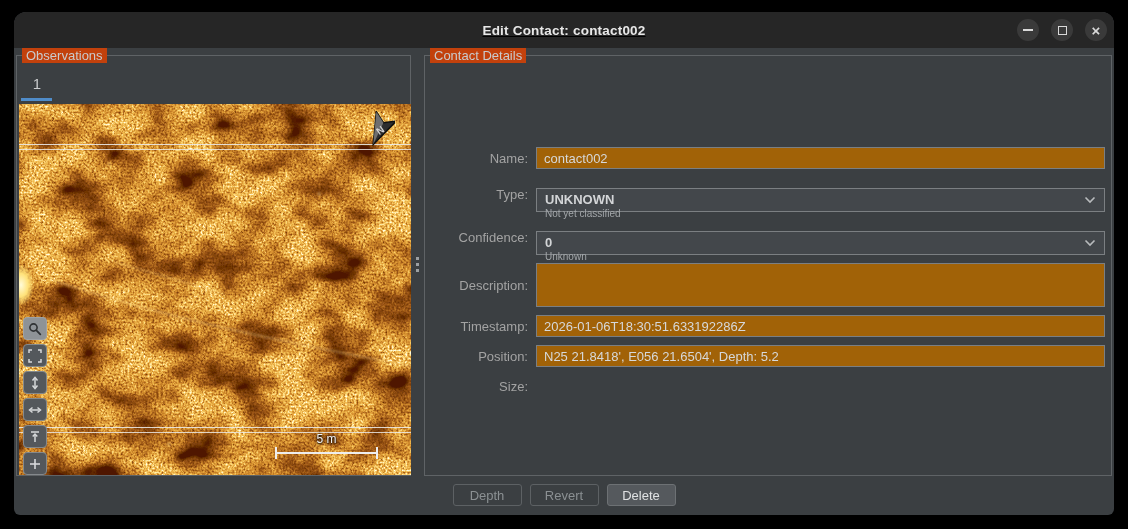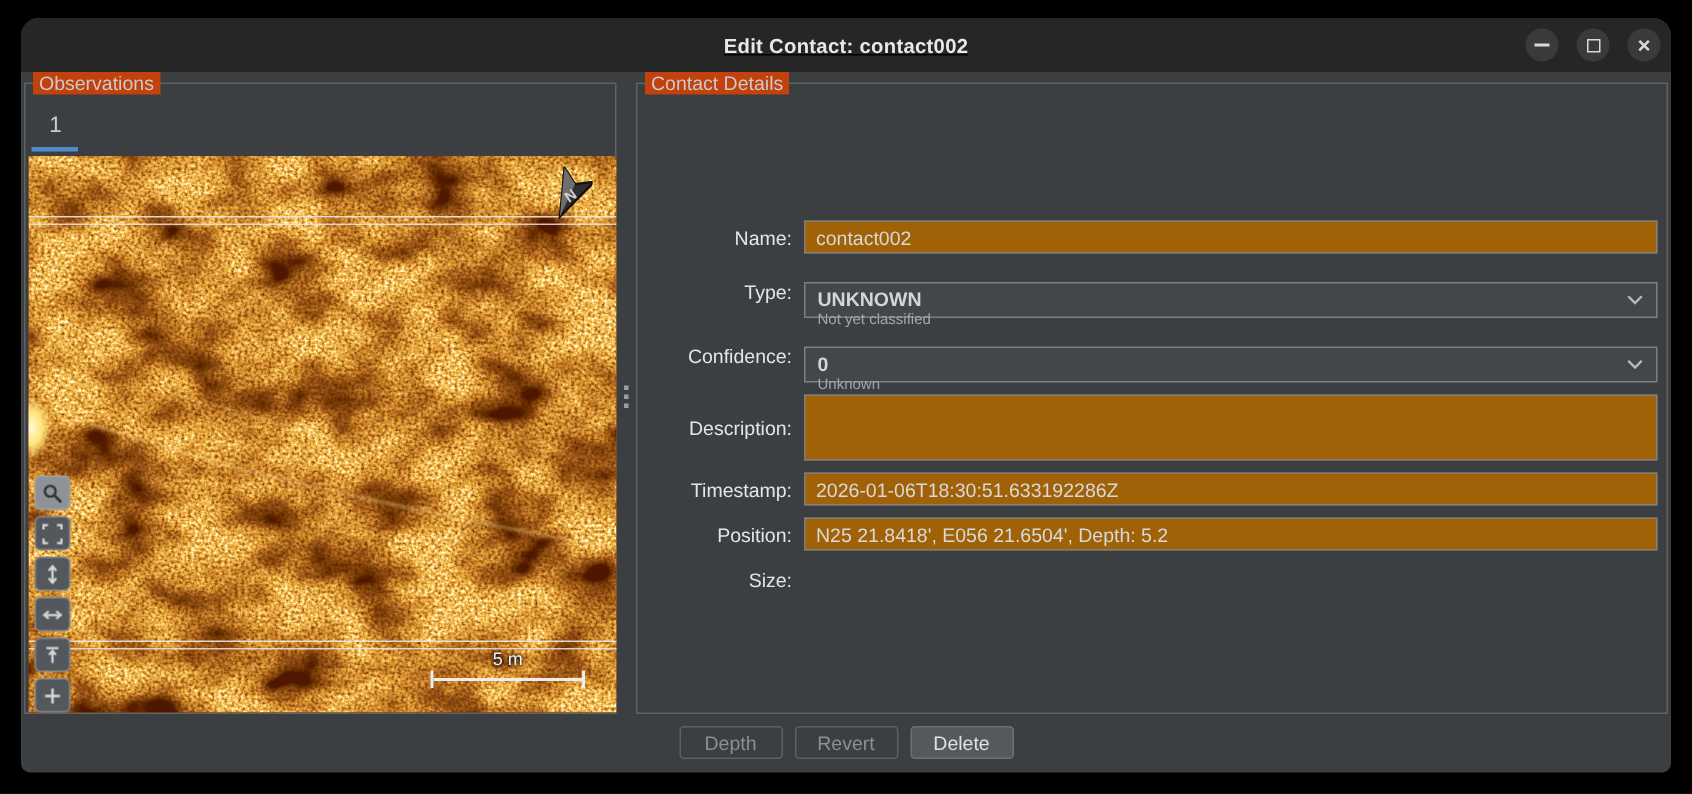--- a/index.html
+++ b/index.html
@@ -35,39 +35,39 @@
   
   .sonar { position:absolute; left:2px; top:48px; width:392px; height:371px; overflow:hidden;
            background:#8a4a10; }
   .sonar svg.tex { position:absolute; left:0; top:0; }
   .trackline { position:absolute; left:0; width:392px; height:6px;
                border-top:1.5px solid rgba(236,236,236,.88);
                border-bottom:1.5px solid rgba(236,236,236,.82); }
   .blob { position:absolute; left:-11px; top:160px; width:26px; height:42px; border-radius:50%;
           background:radial-gradient(closest-side,#fffbd8 0%,#ffe27a 55%,rgba(255,190,60,0) 100%); }
   .north { position:absolute; left:346px; top:7px; width:30px; height:38px; }
-  .scalebar { position:absolute; left:268px; top:328px; width:103px; text-align:center; }
+  .scalebar { position:absolute; left:256px; top:328px; width:103px; text-align:center; }
   .scalebar .lbl { color:#f2f2f2; font-size:12px; text-shadow:0 0 3px #000,0 1px 2px #000; }
   .scalebar .bar { margin-top:1px; height:12px; border-left:2px solid #eee; border-right:2px solid #eee;
                    position:relative; }
   .scalebar .bar::after { content:""; position:absolute; left:0; right:0; top:5px; height:2px; background:#eee; }
 
   
   .tools { position:absolute; left:4px; top:213px; display:flex; flex-direction:column; gap:4px; }
   .tool { width:24px; height:23px; border-radius:4px; background:#54585c; border:1px solid #85898c;
           display:flex; align-items:center; justify-content:center; cursor:pointer; padding:0; }
   .tool.active { background:#8e9397; border-color:#9ea2a5; }
   .tool svg { display:block; }
 
   
   .form { position:absolute; top:91px; left:8px; display:grid;
           grid-template-columns:95px 569px; column-gap:8px; row-gap:8px;
           grid-template-rows:22px 35px 35px 44px 22px 22px 22px; align-items:stretch; }
   .flabel { display:flex; align-items:center; justify-content:flex-end;
-            color:#e5e5e5; font-size:13px; }
+            color:#a3a3a3; font-size:13px; }
   .tinput { width:100%; height:100%; background:#a16207; border:1px solid #7b7f82; color:#d6d8da;
             font-size:13px; padding:0 7px; font-family:"Liberation Sans","DejaVu Sans",sans-serif; }
   textarea.tinput { resize:none; padding:3px 7px; }
   .combo { position:relative; background:#43474b; border:1px solid #7b7f82; padding:3px 26px 2px 8px;
            cursor:pointer;margin-top:11px; }
   .combo-main { color:#d3d5d7; font-size:13px; font-weight:bold; line-height:16px; }
   .combo-sub { color:#a3a7aa; font-size:10px; line-height:12px; }
   .combo .chev { position:absolute; right:8px; top:50%; margin-top:-4px; }
 
   

